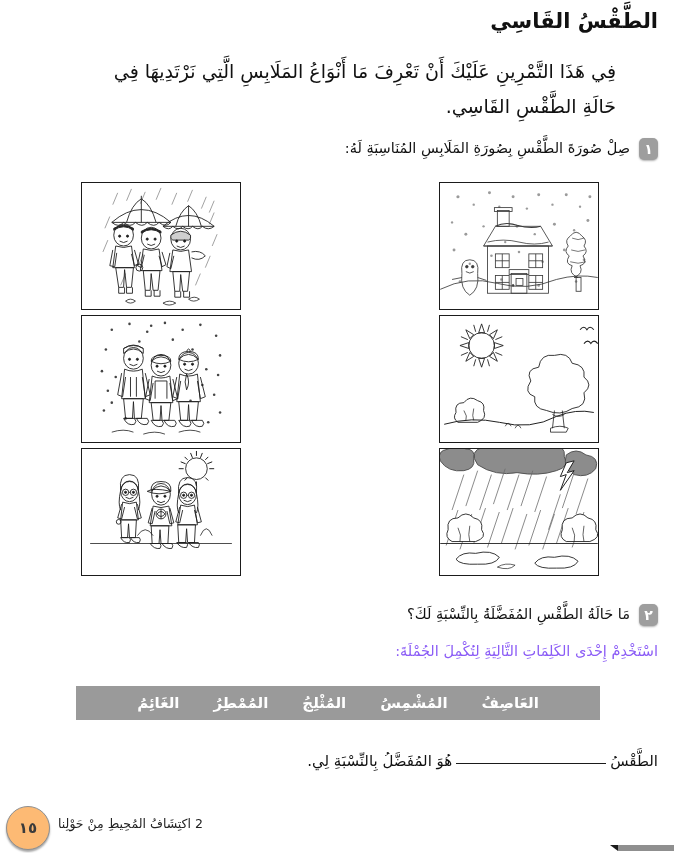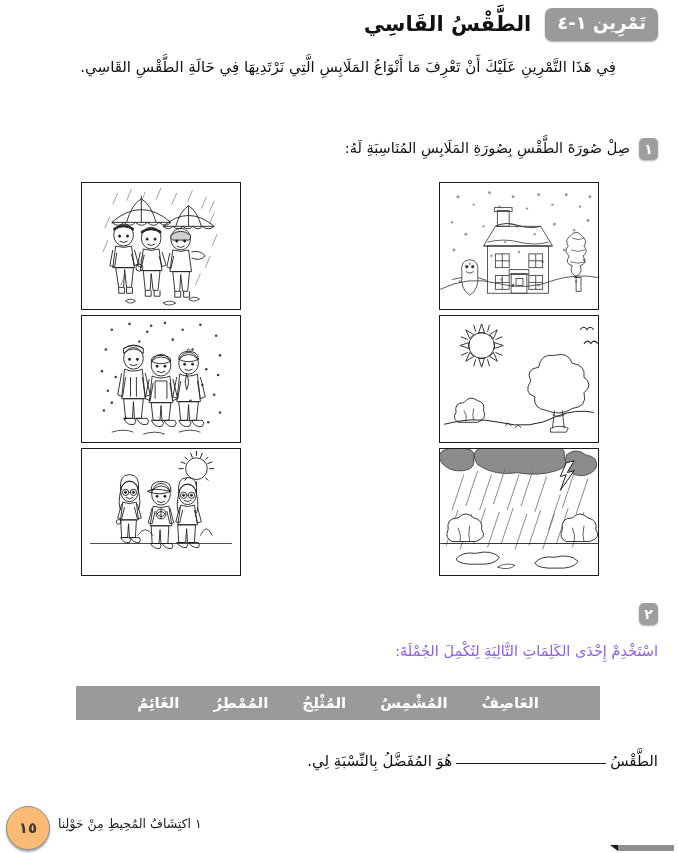--- a/index.html
+++ b/index.html
@@ -47,21 +47,21 @@
     white-space: nowrap;
     line-height: 1.3;
   }
 
   
   .intro {
     position: absolute;
     top: 54px;
     right: 62px;
     left: 78px;
-    font-size: 15px;
+    font-size: 19px;
     line-height: 1.85;
     text-align: right;
     color: #111111;
   }
 
   
   .q-badge {
     display: inline-block;
     background: #9e9e9e;
     color: #ffffff;
@@ -221,21 +221,20 @@
     width: 0;
     height: 0;
     border-top: 6px solid #1a1a1a;
     border-left: 8px solid transparent;
   }
 </style>
 </head>
 <body>
 
 <div class="header-row">
-  <div class="exercise-badge">تَمْرِين ١-٤</div>
   <div class="page-title">الطَّقْسُ القَاسِي</div>
 </div>
 
 <div class="intro">فِي هَذَا التَّمْرِينِ عَلَيْكَ أَنْ تَعْرِفَ مَا أَنْوَاعُ المَلَابِسِ الَّتِي نَرْتَدِيهَا فِي حَالَةِ الطَّقْسِ القَاسِي.</div>
 
 <div class="q1-row">
   <div class="q-badge">١</div>
   <div class="q-text">صِلْ صُورَةَ الطَّقْسِ بِصُورَةِ المَلَابِسِ المُنَاسِبَةِ لَهُ:</div>
 </div>
 
@@ -620,31 +619,32 @@
         <path d="M16 112 q6 -8 20 -6 q16 -4 24 4 q-4 8 -22 7 q-18 1 -22 -5 z"></path>
         <path d="M96 116 q6 -8 20 -6 q16 -4 24 4 q-4 8 -22 7 q-18 1 -22 -5 z"></path>
         <path d="M58 120 q8 -5 18 -2 q-6 6 -18 2" stroke-width="0.7"></path>
       </svg>
     </div>
   </div>
 </div>
 
 <div class="q2-row">
   <div class="q-badge">٢</div>
+  <div class="q-text">مَا حَالَةُ الطَّقْسِ المُفَضَّلَةُ بِالنِّسْبَةِ لَكَ؟</div>
 </div>
 <div class="q2-sub">اسْتَخْدِمْ إِحْدَى الكَلِمَاتِ التَّالِيَةِ لِتُكْمِلَ الجُمْلَةَ:</div>
 
 <div class="wordbank">
   <span>العَاصِفُ</span>
   <span>المُشْمِسُ</span>
   <span>المُثْلِجُ</span>
   <span>المُمْطِرُ</span>
   <span>الغَائِمُ</span>
 </div>
 
 <div class="blank-line">
   <span>الطَّقْسُ</span><span class="rule"></span><span>هُوَ المُفَضَّلُ بِالنِّسْبَةِ لِي.</span>
 </div>
 
 <div class="footer-circle">١٥</div>
-<div class="footer-text">١ اكتِشَافُ المُحِيطِ مِنْ حَوْلِنا</div>
+<div class="footer-text">2 اكتِشَافُ المُحِيطِ مِنْ حَوْلِنا</div>
 <div class="footer-bar-tip"></div>
 <div class="footer-bar"></div>
 
 </body></html>

